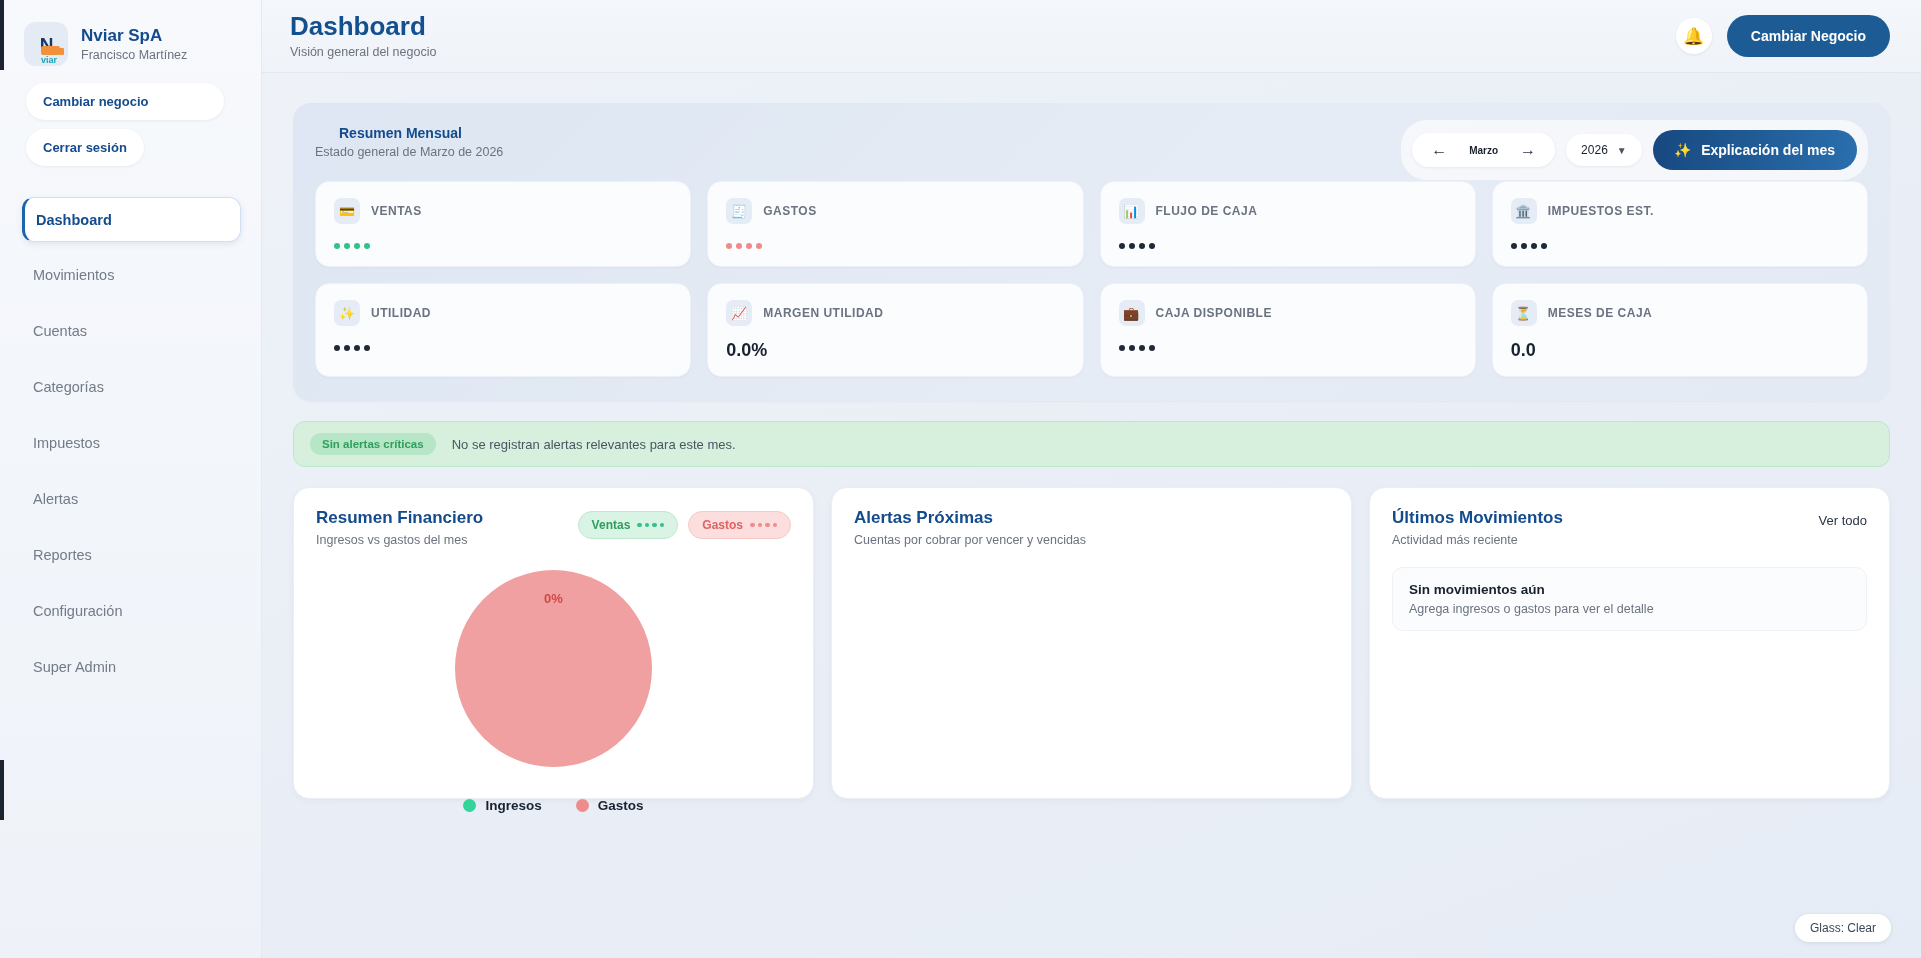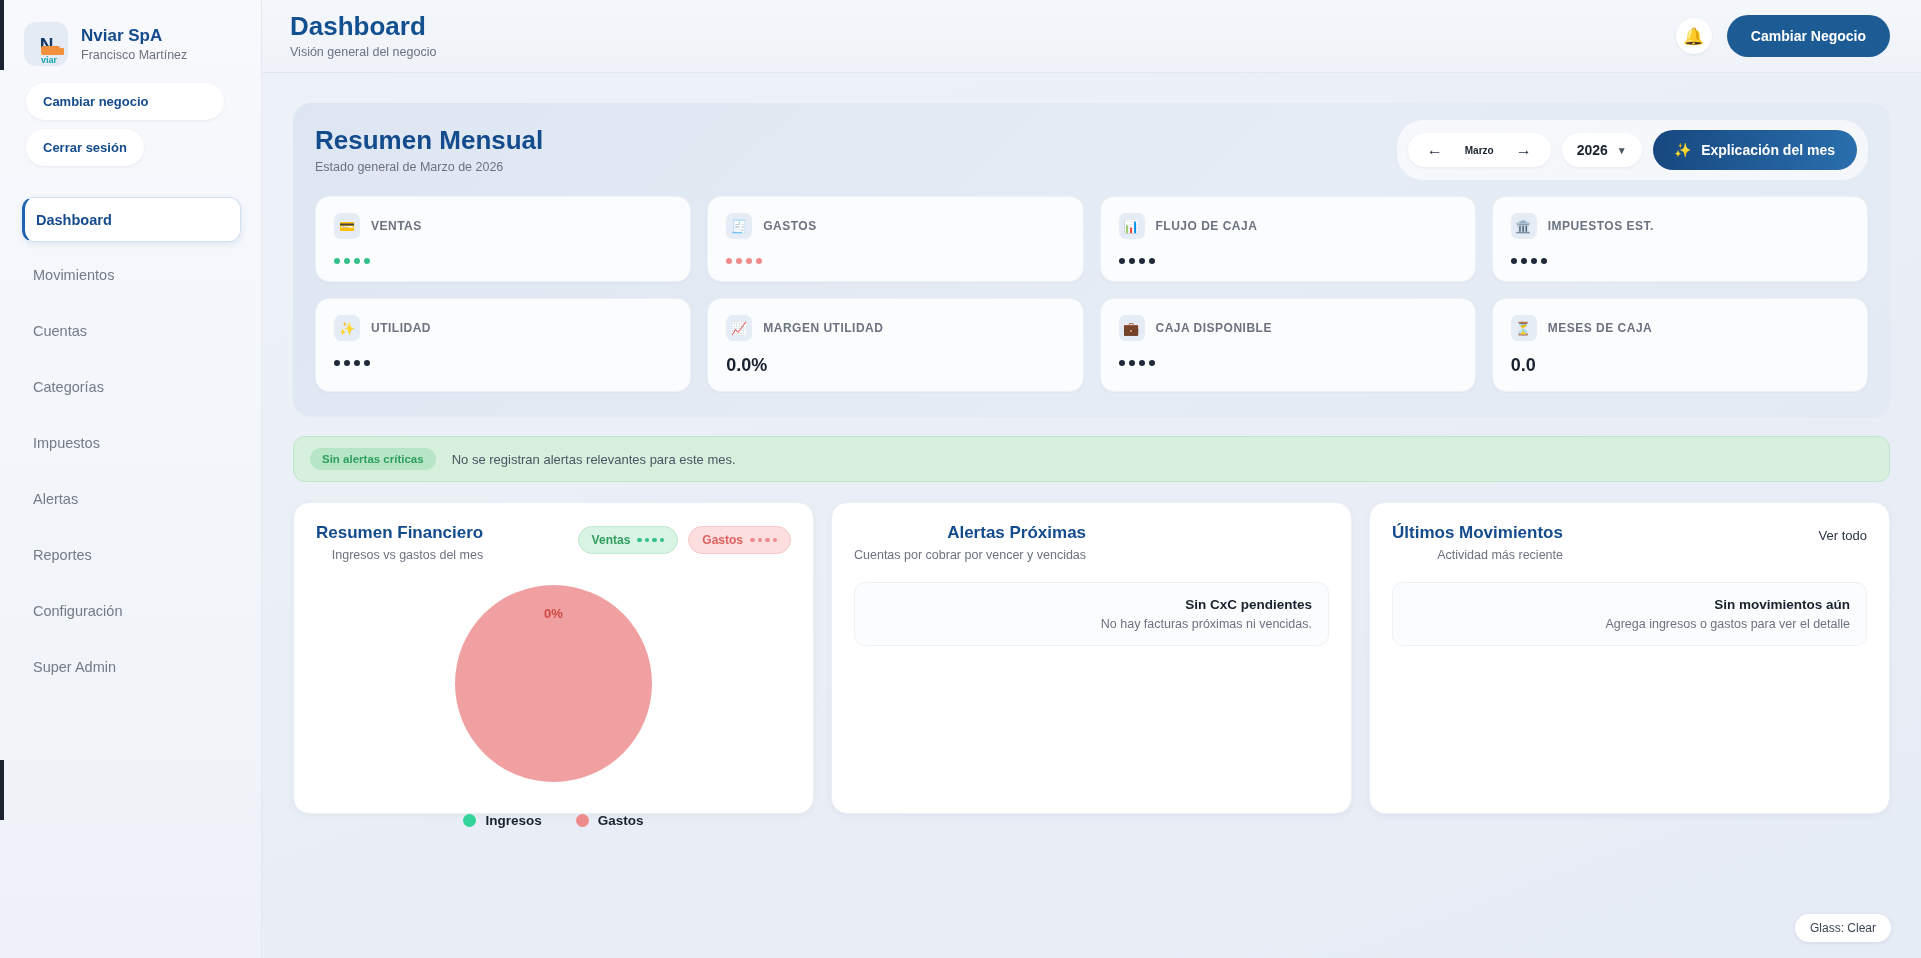--- a/index.html
+++ b/index.html
@@ -83,38 +83,38 @@
   }
 
   .content{ flex:1; overflow:hidden; padding:30px 31px 0 31px; }
 
   
   .summary-panel{
     background:linear-gradient(135deg,#dde6f2 0%, #e6ecf5 55%, #e3eaf4 100%);
     border-radius:18px; padding:22px 22px 24px 22px; position:relative;
     box-shadow:0 1px 2px rgba(30,50,90,.04);
   }
-  .summary-head h2{ font-size:26px;font-weight:700;color:#134b8c;}
+  .summary-head h2{ font-size:14px;font-weight:700;color:#134b8c;margin-left:24px;}
   .summary-head .sub{ font-size:12.5px;color:#6b7280;margin-top:4px;}
 
   .month-ctl{
     position:absolute; right:22px; top:17px; display:flex; align-items:center; gap:11px;
     background:rgba(255,255,255,.62); border-radius:26px; padding:10px 11px;
   }
   .month-pill{
     display:flex;align-items:center;gap:22px;background:#fff;border-radius:20px;
     padding:9px 19px; box-shadow:0 1px 3px rgba(20,40,80,.07);
   }
   .arrow-btn{ background:none;border:none;font-size:16px;color:#2b3543;cursor:pointer;line-height:1;font-family:inherit;}
   .month-name{ font-size:10px;font-weight:700;color:#18212e;}
   .year-pill{
     display:flex;align-items:center;gap:9px;background:#fff;border-radius:20px;
     padding:9px 15px; box-shadow:0 1px 3px rgba(20,40,80,.07); cursor:pointer;
   }
-  .year-pill .yr{ font-size:14px;font-weight:700;color:#18212e;text-align:center;}
+  .year-pill .yr{ font-size:12px;font-weight:400;color:#18212e;text-align:center;}
   .chev{ font-size:10px;color:#4b5563;}
   .btn-ai{
     display:flex;align-items:center;gap:9px;
     background:linear-gradient(95deg,#17487f 0%, #2a6fae 100%);
     color:#fff;border:none;border-radius:21px;padding:12px 22px;
     font-family:inherit;font-size:14px;font-weight:700;cursor:pointer;
   }
 
   
   .kpi-grid{ display:grid; grid-template-columns:repeat(4,1fr); gap:16px; margin-top:22px;}
@@ -144,21 +144,21 @@
   .badge-ok{
     background:#b6e6c5; color:#2f9e5f; font-size:11.5px; font-weight:700;
     border-radius:12px; padding:5px 12px;
   }
   .banner-text{ font-size:13px; color:#4b5563; }
 
   
   .bottom-grid{ display:grid; grid-template-columns:1fr 1fr 1fr; gap:17px; margin-top:20px; }
   .card{
     background:#fff; border:1px solid #eaeef5; border-radius:16px;
-    padding:20px 22px; box-shadow:0 2px 6px rgba(30,50,90,.05);text-align:right;
+    padding:20px 22px; box-shadow:0 2px 6px rgba(30,50,90,.05);
   }
   .card.tall{ height:312px; }
   .card-head{ display:flex; align-items:flex-start; }
   .card-title{ font-size:17px;font-weight:700;color:#134b8c;line-height:1.15;}
   .card-sub{ font-size:12.5px;color:#6b7280;margin-top:5px;}
   .pills{ margin-left:auto; display:flex; gap:10px; padding-top:3px;}
   .pill{
     display:flex;align-items:center;gap:7px;border-radius:14px;padding:6px 13px;
     font-size:12px;font-weight:700;
   }
@@ -416,24 +416,20 @@
         </div>
       </section>
 
       <section class="card tall">
         <div class="card-head">
           <div>
             <div class="card-title">Alertas Próximas</div>
             <div class="card-sub">Cuentas por cobrar por vencer y vencidas</div>
           </div>
         </div>
-        <div class="empty-box">
-          <div class="empty-title">Sin CxC pendientes</div>
-          <div class="empty-sub">No hay facturas próximas ni vencidas.</div>
-        </div>
       </section>
 
       <section class="card tall">
         <div class="card-head">
           <div>
             <div class="card-title">Últimos Movimientos</div>
             <div class="card-sub">Actividad más reciente</div>
           </div>
           <span class="link">Ver todo</span>
         </div>

